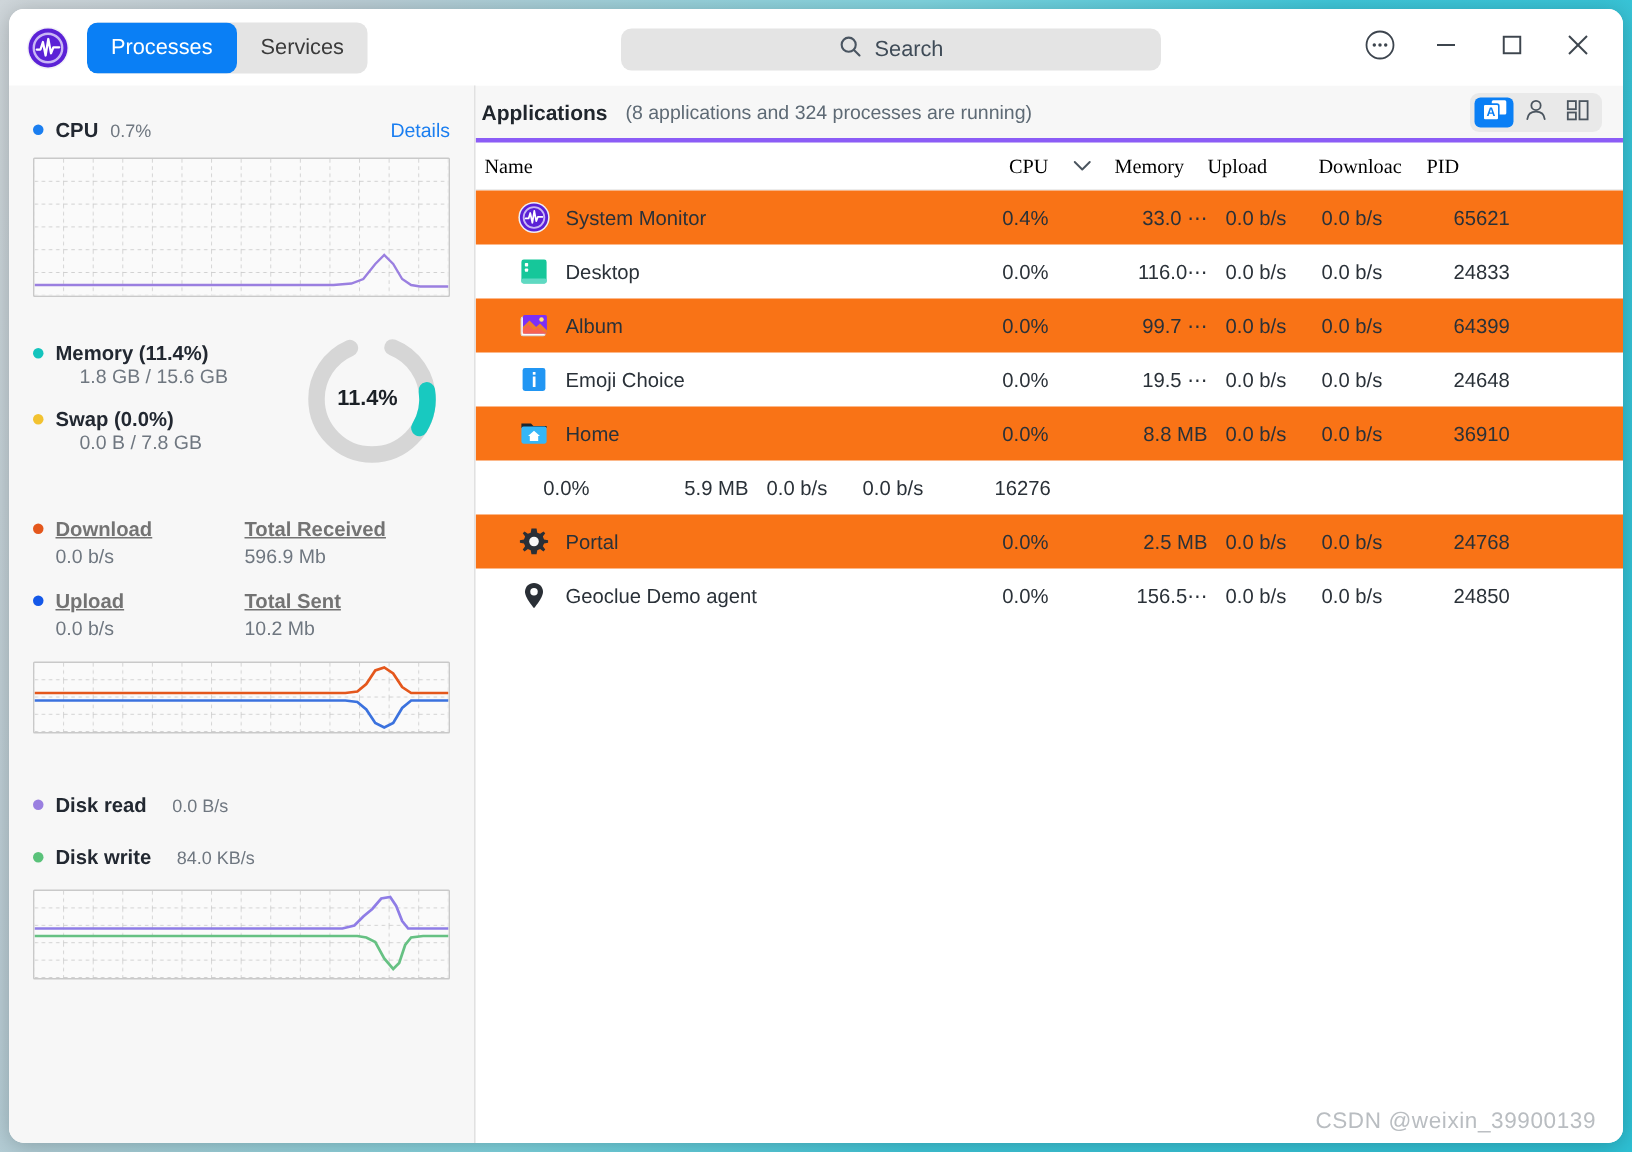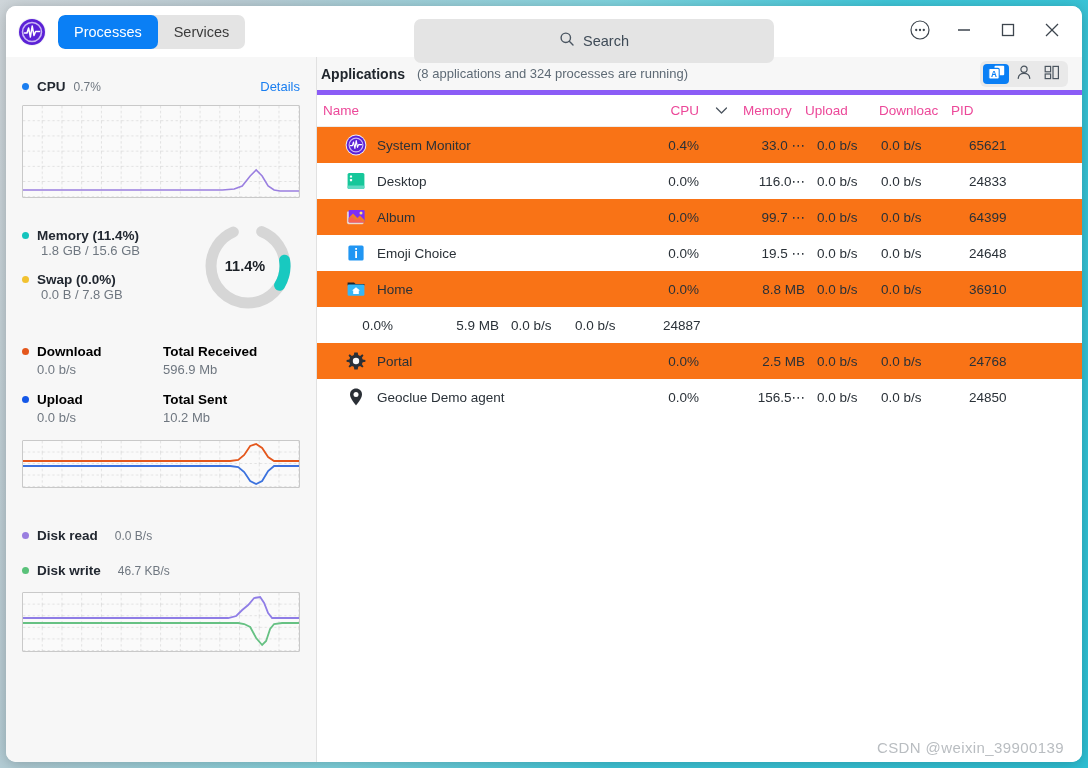--- a/index.html
+++ b/index.html
@@ -60,21 +60,21 @@
     border-radius: 7px;
     white-space: nowrap;
   }
   .seg-btn.active {
     background: #0a7ff5;
     color: #ffffff;
   }
   .searchbar {
     position: absolute;
     left: 408px; top: 13px;
-    width: 360px; height: 44px;
+    width: 360px; height: 28px;
     background: #e4e4e4;
     border-radius: 7px;
     display: flex;
     align-items: center;
     justify-content: center;
     gap: 8px;
     cursor: text;
   }
   .searchbar .placeholder {
     font-size: 14.5px;
@@ -127,21 +127,21 @@
     white-space: nowrap;
   }
   .metric-val {
     font-size: 12px;
     color: #6f7780;
     white-space: nowrap;
   }
   .sub-val {
     font-size: 13px;
     color: #6f7780;
-    margin-left: 19px;
+    margin-left: 31px;
     white-space: nowrap;
   }
   .details-link {
     position: absolute;
     right: 16px;
     font-size: 13px;
     color: #1a7ef0;
     cursor: pointer;
     text-decoration: none;
   }
@@ -164,39 +164,39 @@
     font-size: 14.5px;
     font-weight: bold;
     color: #1b2026;
     padding-right: 6px;
   }
   .net-grid {
     display: grid;
     grid-template-columns: 141px auto;
     row-gap: 0px;
   }
-  .hdr-cell { font-size: 13.5px; font-weight: bold; color: #000000; }
+  .hdr-cell { font-size: 13.5px; font-weight: bold; color: #737373; text-decoration: underline; }
   .val-cell { font-size: 13px; color: #6f7780; }
 
   
   .main {
     flex: 1 1 auto;
     background: #ffffff;
     display: flex;
     flex-direction: column;
     min-width: 0;
   }
   .main-head {
     height: 38px;
     flex: 0 0 38px;
     display: flex;
     align-items: center;
     padding: 0 14px 0 4px;
     background: #f7f7f7;
-    border-bottom: 5px solid #8b5cf6;
+    border-bottom: 3px solid #8b5cf6;
   }
   .apps-title {
     font-size: 14px;
     font-weight: bold;
     color: #20262d;
   }
   .apps-sub {
     font-size: 13px;
     color: #5e6a75;
     margin-left: 12px;
@@ -223,23 +223,24 @@
   .vt-btn.active { background: #0a7ff5; }
   .thead {
     display: flex;
     align-items: center;
     height: 32px;
     padding: 0 14px 0 4px;
     border-bottom: 1px solid #ececec;
   }
   .th {
     font-size: 13.5px;
-    color: #ec4899;
+    color: #000000;
     white-space: nowrap;
     overflow: hidden;
+    font-family: Liberation Serif, serif;
   }
   .th.name { flex: 0 0 306px; padding-left: 2px; }
   .th.cpu  { flex: 0 0 72px; text-align: right; }
   .th.sortarrow { flex: 0 0 44px; display:flex; align-items:center; justify-content:center; }
   .th.mem  { flex: 0 0 62px; text-align: left; }
   .th.up   { flex: 0 0 74px; text-align: left; }
   .th.down { flex: 0 0 68px; text-align: left; }
   .th.pid  { flex: 1 1 auto; text-align: left; padding-left: 4px; }
 
   .row {
@@ -433,21 +434,21 @@
 
       <div style="padding-top:40px">
         <div class="metric-row">
           <span class="dot" style="background:#9a7fe0"></span>
           <span class="metric-name">Disk read</span>
           <span class="metric-val" style="margin-left:9px">0.0 B/s</span>
         </div>
         <div class="metric-row" style="margin-top:20px">
           <span class="dot" style="background:#5ac27a"></span>
           <span class="metric-name">Disk write</span>
-          <span class="metric-val" style="margin-left:9px">46.7 KB/s</span>
+          <span class="metric-val" style="margin-left:9px">84.0 KB/s</span>
         </div>
         <div class="graph-box" style="margin-top:14px;height:60px;">
           <svg width="100%" height="100%" viewBox="0 0 277 58" preserveAspectRatio="none">
             <defs>
               <pattern id="gridDisk" width="19.8" height="11.6" patternUnits="userSpaceOnUse">
                 <path d="M19.8 0 L19.8 58 M0 11.6 L277 11.6" fill="none" stroke="#c4c4c4" stroke-width="0.9" stroke-dasharray="2.4 2.4"></path>
               </pattern>
             </defs>
             <rect width="277" height="58" fill="#fafafa"></rect>
             <rect width="277" height="58" fill="url(#gridDisk)"></rect>
@@ -608,21 +609,21 @@
           <div class="cell down">0.0 b/s</div>
           <div class="cell pid">36910</div>
         </div>
 
         <div class="row">
           <div class="cell cpu">0.0%</div>
           <div class="cell pad"></div>
           <div class="cell mem">5.9 MB</div>
           <div class="cell up">0.0 b/s</div>
           <div class="cell down">0.0 b/s</div>
-          <div class="cell pid">24887</div>
+          <div class="cell pid">16276</div>
         </div>
 
         <div class="row alt">
           <div class="cell name">
             <span class="appicon">
               <svg width="22" height="22" viewBox="0 0 22 22">
                 <path d="M11 2.4 L12.7 2.4 L13.2 5.1 L15.1 5.9 L17.3 4.3 L18.5 5.5 L16.9 7.7 L17.7 9.6 L20.4 10.1 L20.4 11.8 L17.7 12.3 L16.9 14.2 L18.5 16.4 L17.3 17.6 L15.1 16 L13.2 16.8 L12.7 19.5 L11 19.5 L9.3 19.5 L8.8 16.8 L6.9 16 L4.7 17.6 L3.5 16.4 L5.1 14.2 L4.3 12.3 L1.6 11.8 L1.6 10.1 L4.3 9.6 L5.1 7.7 L3.5 5.5 L4.7 4.3 L6.9 5.9 L8.8 5.1 L9.3 2.4 Z" fill="#2a2f36"></path>
                 <circle cx="11" cy="11" r="3.2" fill="#f8f8f8"></circle>
               </svg>
             </span>

